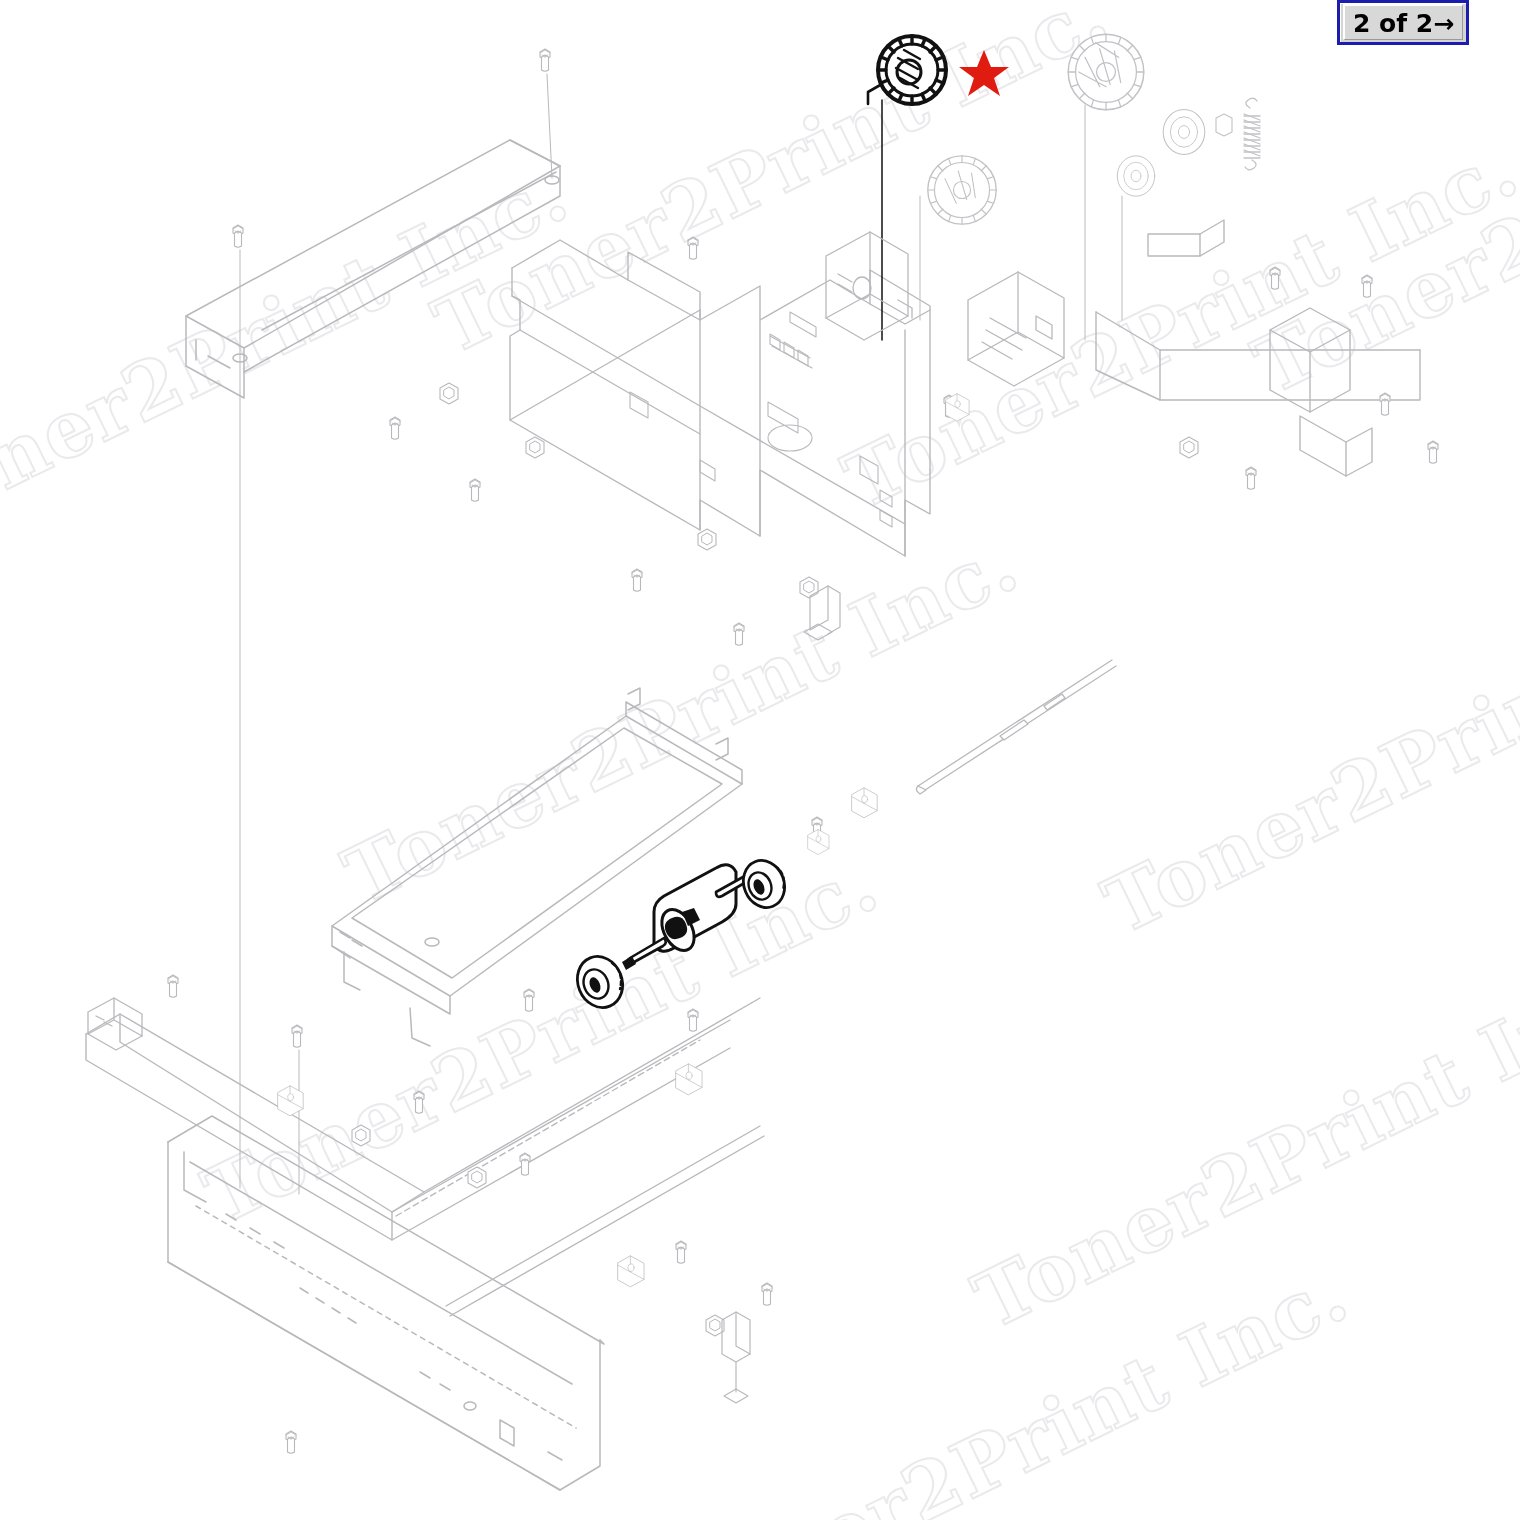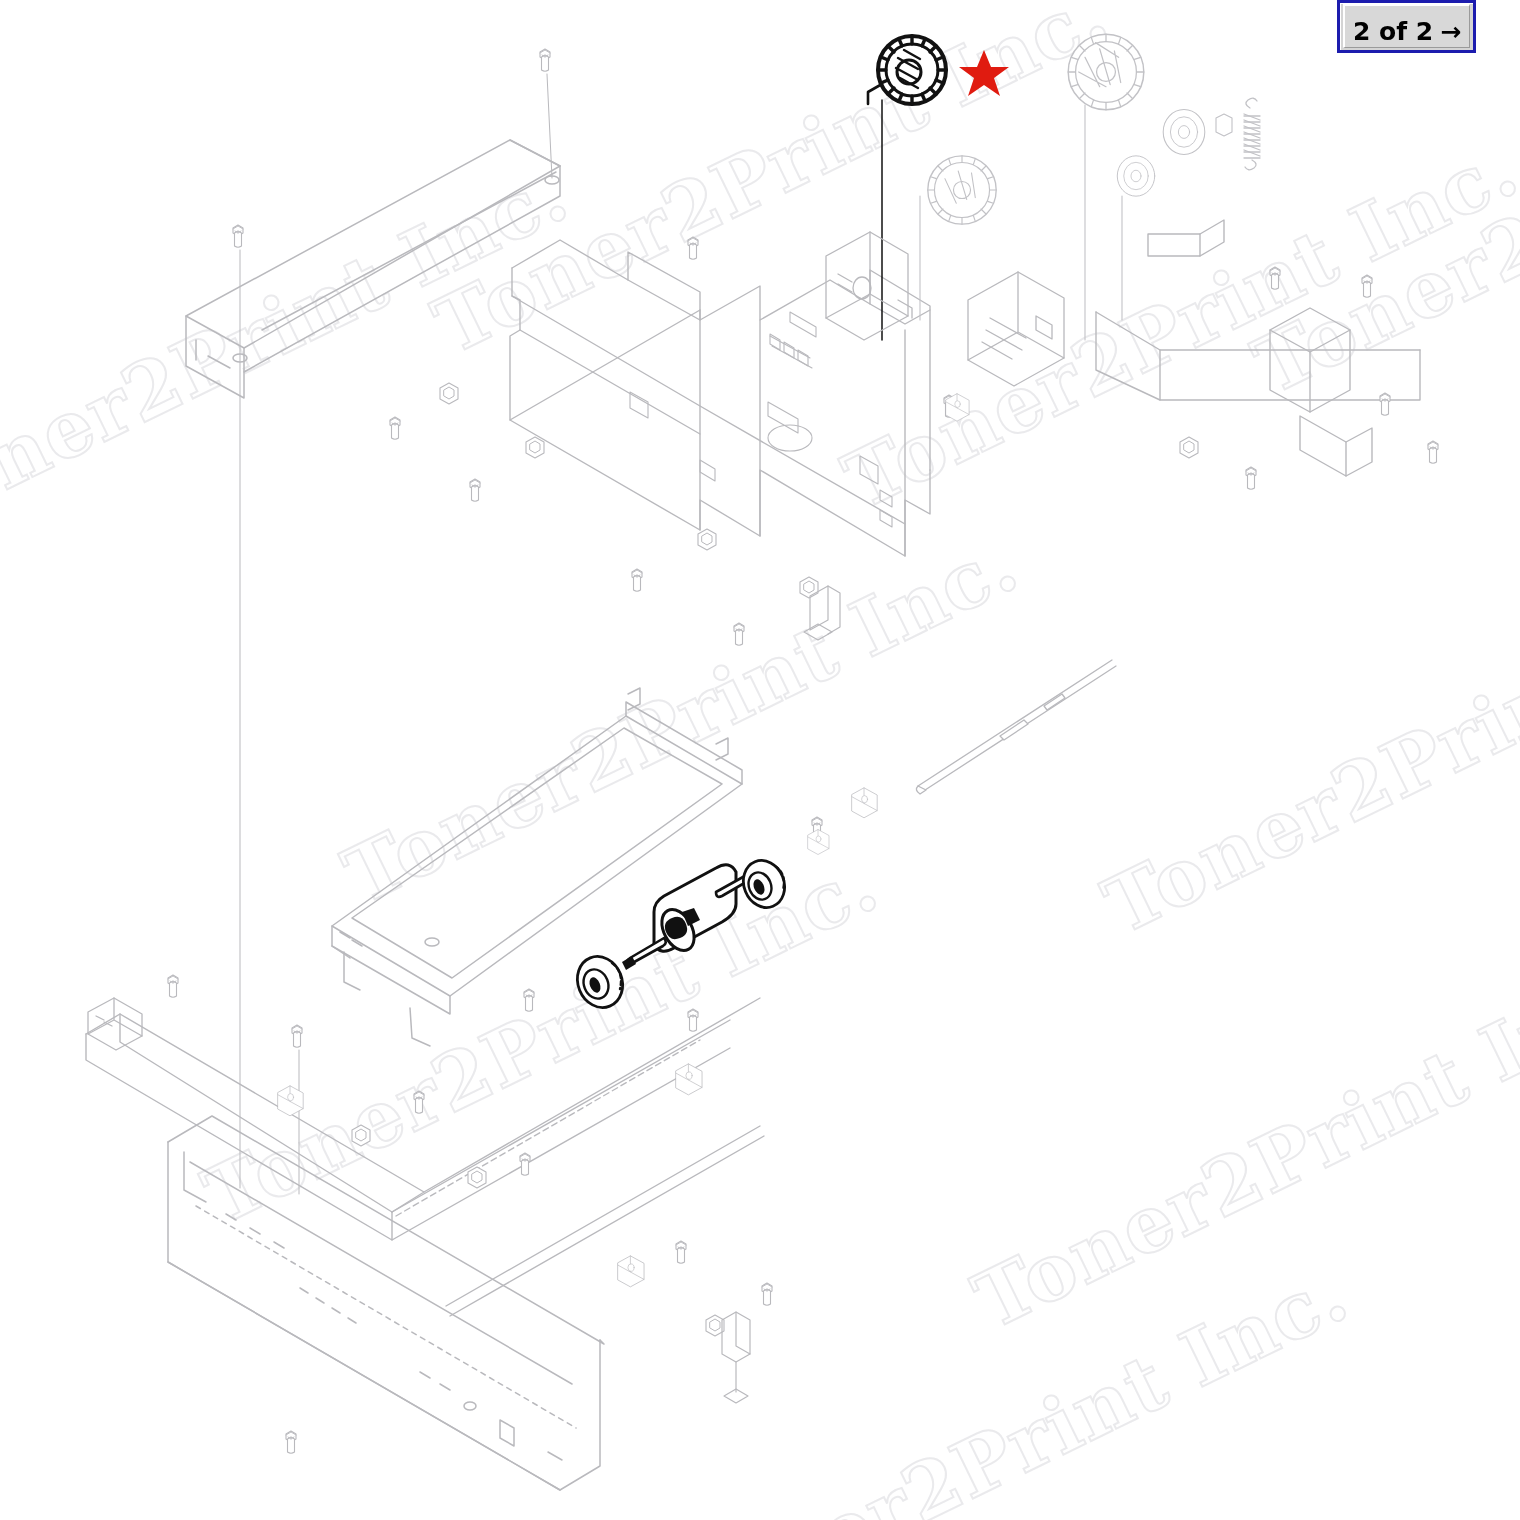--- a/index.html
+++ b/index.html
@@ -45,22 +45,22 @@
     background:#d4d4d4;
     padding:1px 3px 2px 3px;
     box-shadow:inset 1px 1px 0 #ffffff;
   }
   .page-badge .inner{
     background:#d8d8d8;
     border-left:2px solid #ffffff;
     border-top:2px solid #ffffff;
     border-right:1px solid #9a9a9a;
     border-bottom:1px solid #9a9a9a;
-    padding:12px 8px 1px 8px;
-    display:flex;align-items:center;gap:7px;
+    padding:4px 8px 1px 8px;
+    display:flex;align-items:center;
   }
   .page-badge .lbl{
     font-family:"DejaVu Sans","Liberation Sans",sans-serif;
     font-weight:700;font-size:25px;line-height:28px;color:#000;
   }
   .page-badge .arrow{
     font-family:"DejaVu Sans",sans-serif;font-size:25px;line-height:28px;
     font-weight:700;color:#000;
   }
 </style>

